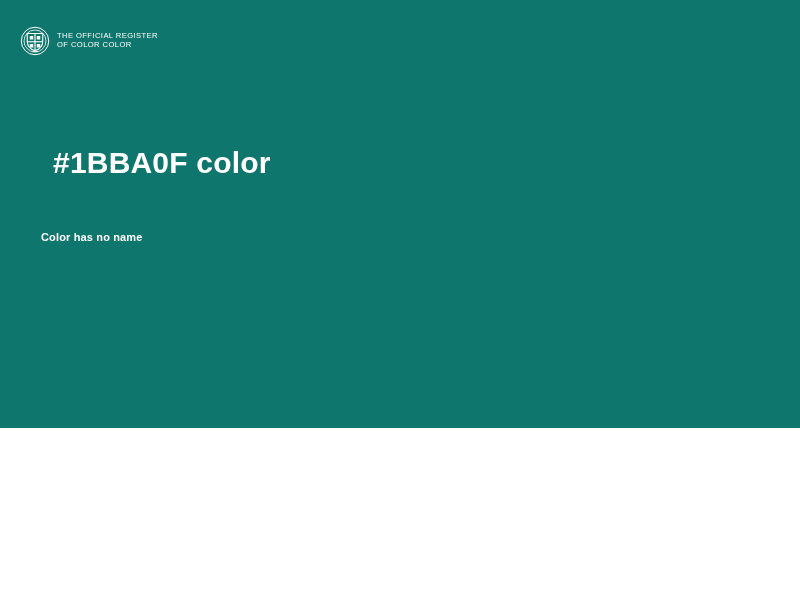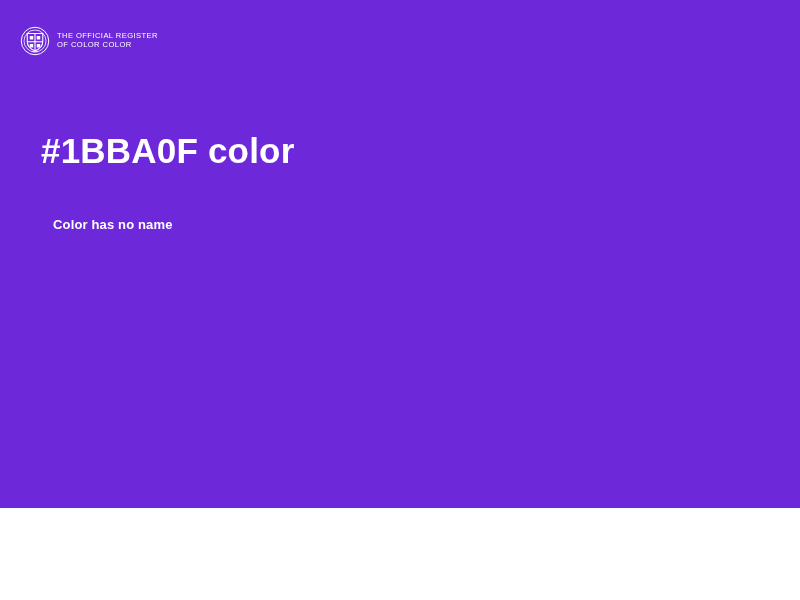--- a/index.html
+++ b/index.html
@@ -11,22 +11,22 @@
     width: 800px;
     height: 600px;
     overflow: hidden;
     font-family: "Liberation Sans", sans-serif;
     -webkit-font-smoothing: antialiased;
   }
 
   .page {
     position: relative;
     width: 800px;
-    height: 508px;
-    background: #6d28d9;
+    height: 428px;
+    background: #0f766e;
     box-sizing: border-box;
   }
 
   
   .brand {
     position: absolute;
     top: 26px;
     left: 20px;
     display: flex;
     align-items: center;
@@ -58,34 +58,34 @@
 
   
   .content {
     position: absolute;
     left: 41px;
     top: 128px;
     right: 40px;
   }
 
   .color-title {
-    margin: 0;
+    margin: 12px;
     color: #ffffff;
-    font-size: 35px;
+    font-size: 30px;
     font-weight: 700;
     letter-spacing: 0.2px;
     line-height: 46px;
     white-space: nowrap;
   }
 
   .color-subtitle {
-    margin: 12px;
+    margin: 0;
     padding-top: 32px;
     color: #ffffff;
-    font-size: 13px;
+    font-size: 11px;
     font-weight: 700;
     letter-spacing: 0.15px;
     line-height: 14px;
     white-space: nowrap;
   }
 </style>
 </head>
 <body>
 
 <div class="page">

